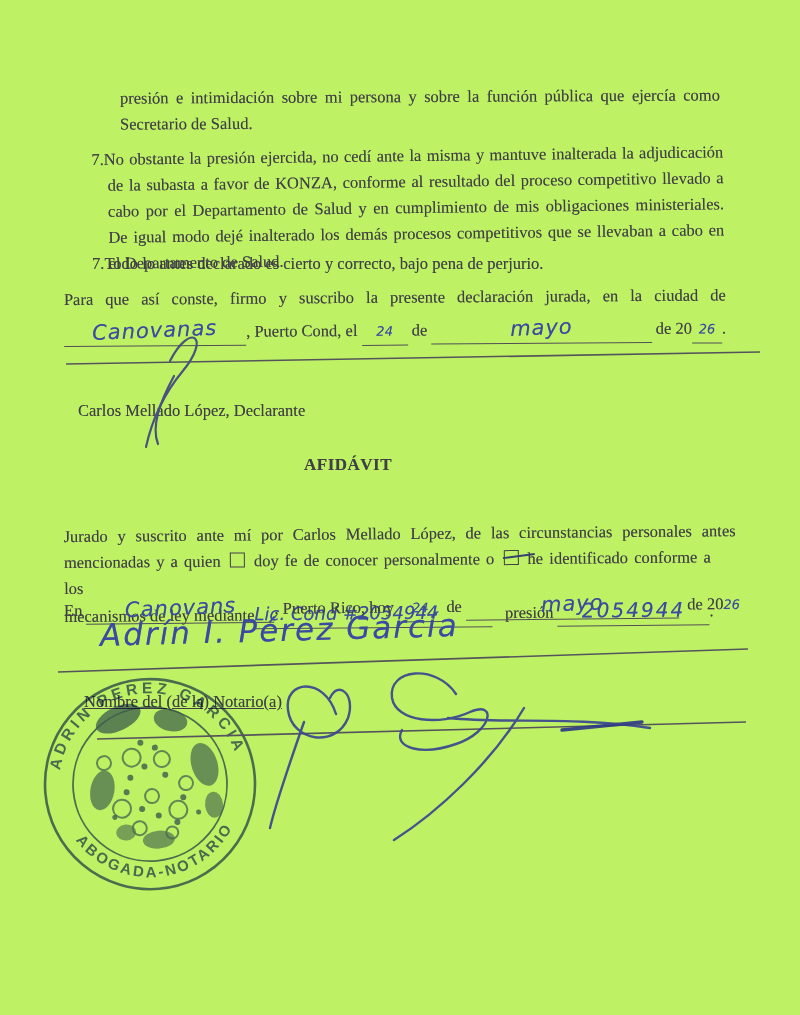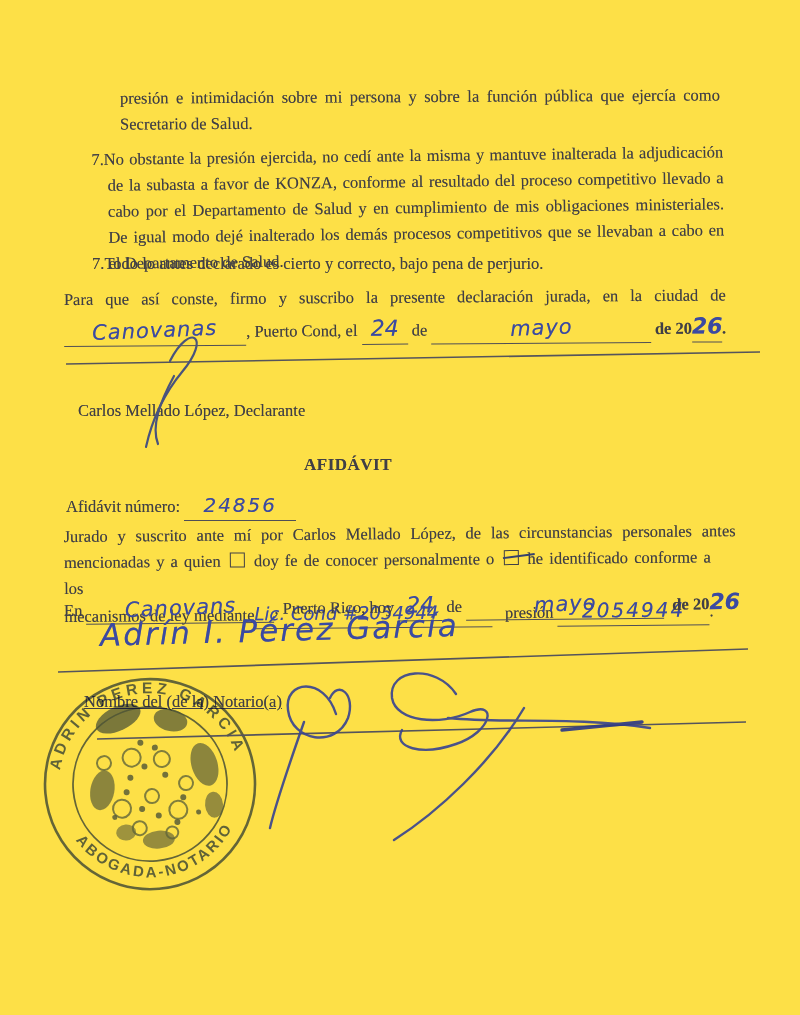--- a/index.html
+++ b/index.html
@@ -1,42 +1,42 @@
 <!DOCTYPE html>
 <html><head>
 <meta charset="utf-8">
 <style>
   html,body{margin:0;padding:0;background:#ffffff;}
   .page{
-    position:relative;width:800px;height:1015px;background:#fde047;overflow:hidden;
+    position:relative;width:800px;height:1015px;background:#bef264;overflow:hidden;
     font-family:"Liberation Serif",serif;color:#403f46;
   }
   .t{position:absolute;font-size:16.5px;line-height:26px;color:#403f46;
      text-shadow:0 0 .5px rgba(64,63,70,.55);}
   .jl{text-align:justify;text-align-last:justify;}
   .ln{display:block;}
   .ind{margin-left:16px;}
   .row{display:flex;align-items:baseline;}
   .seg{white-space:pre;}
   .blank{display:inline-block;border-bottom:1.6px solid #504f56;text-align:center;}
   .hw{font-family:"DejaVu Sans",sans-serif;font-style:italic;color:#3b4aa2;
       text-shadow:0 0 .4px rgba(59,74,162,.5);}
   .hw-city{font-size:21px;letter-spacing:1px;transform:rotate(-2deg);display:inline-block;}
-  .hw-sm{font-size:22px;}
+  .hw-sm{font-size:13px;}
   .hw-num{font-size:20px;letter-spacing:2px;}
   .hw-big{font-size:31px;letter-spacing:2px;color:#3b4aa2;}
   .title{font-weight:bold;letter-spacing:.5px;font-size:17px;}
   .cb{display:inline-block;width:13px;height:13px;border:1.6px solid #403f46;
       vertical-align:-1px;position:relative;margin:0 3px;}
   .cb.marked::after{content:"";position:absolute;left:-2px;top:4px;width:32px;height:2px;
       background:#35406e;transform:rotate(-7deg);}
   .stamp-svg{position:absolute;left:36px;top:664px;mix-blend-mode:multiply;opacity:.93;
       transform:rotate(-5deg);}
   .overlay-svg{position:absolute;left:0;top:0;pointer-events:none;}
-  .nogap{white-space:nowrap;font-weight:bold;}
+  .nogap{white-space:nowrap;}
 </style>
 </head>
 <body>
 
 <div class="page">
 
   <div class="t" style="left:120px;top:84px;width:600px;transform:rotate(-0.3deg);">
     <span class="ln jl">presión e intimidación sobre mi persona y sobre la función pública que ejercía como</span>
     <span class="ln">Secretario de Salud.</span>
   </div>
@@ -64,25 +64,20 @@
         <span class="blank" style="flex:1;"><span class="hw hw-city">mayo</span></span>
         <span class="seg"> </span>
         <span class="nogap"><span class="seg">de 20</span><span class="blank" style="width:30px;"><span class="hw hw-sm">26</span></span><span class="seg">.</span></span>
     </div>
   </div>
 
   <div class="t" style="left:78px;top:398px;">Carlos Mellado López, Declarante</div>
 
   <div class="t title" style="left:0;top:452px;width:696px;text-align:center;">AFIDÁVIT</div>
 
-  <div class="t row" style="left:66px;top:492px;width:300px;">
-    <span class="seg">Afidávit número:</span>
-      <span class="seg"> </span>
-      <span class="blank" style="width:112px;"><span class="hw hw-num">24856</span></span>
-  </div>
 
   <div class="t" style="left:64px;top:524px;width:672px;transform:rotate(-0.5deg);transform-origin:left center;">
     <span class="ln jl">Jurado y suscrito ante mí por Carlos Mellado López, de las circunstancias personales antes</span>
     <div style="word-spacing:2px;">
       <span>mencionadas y a quien</span>
       <span class="cb"></span>
       <span>doy fe de conocer personalmente o</span>
       <span class="cb marked"></span>
       <span>he identificado conforme a los</span>
     </div>

